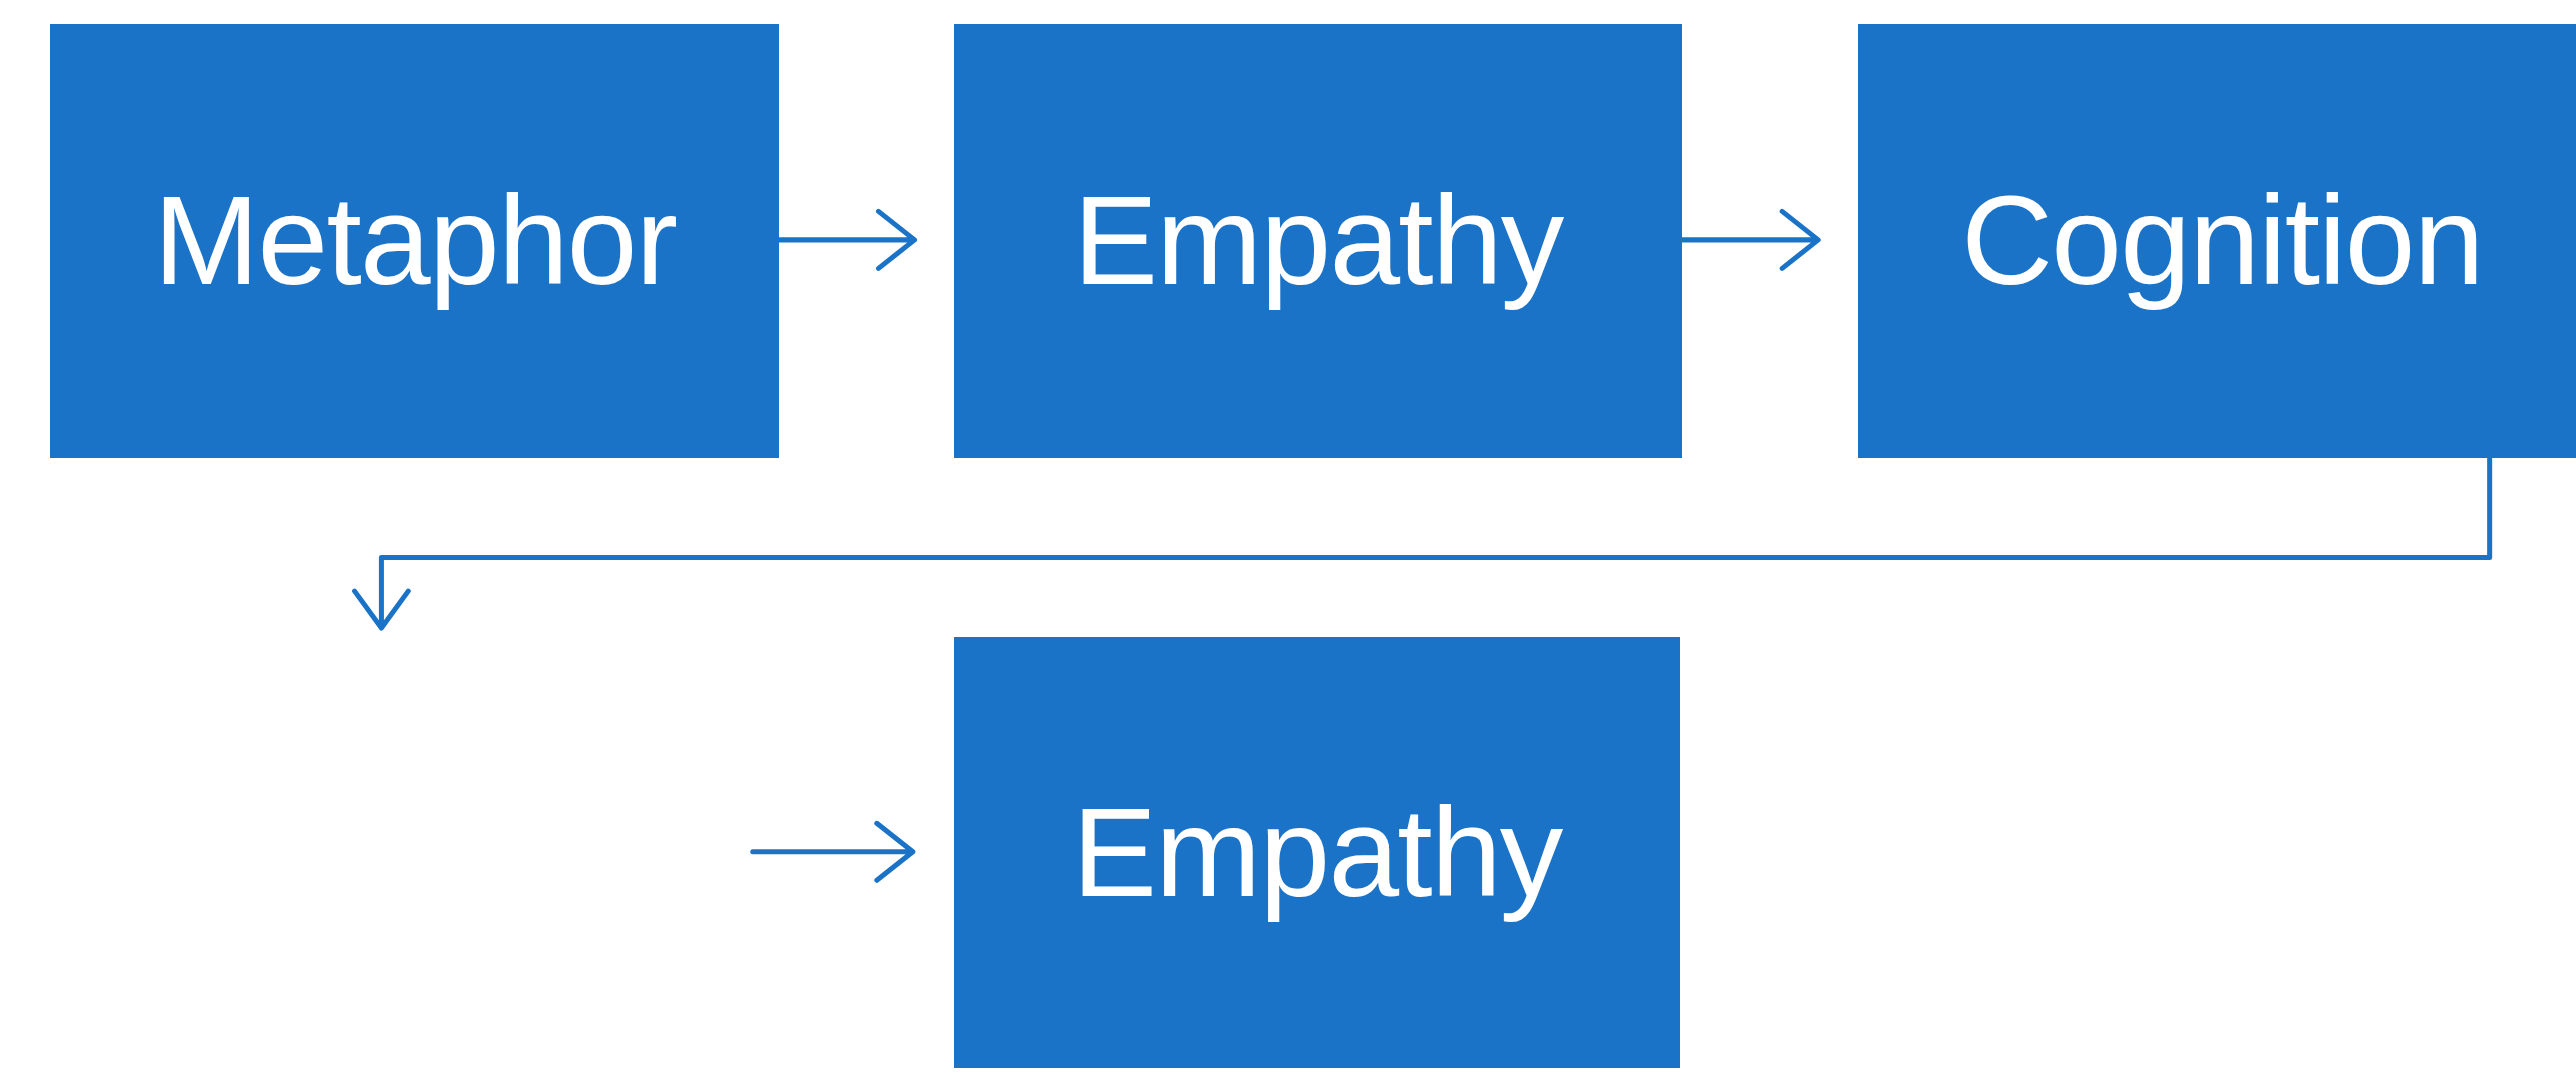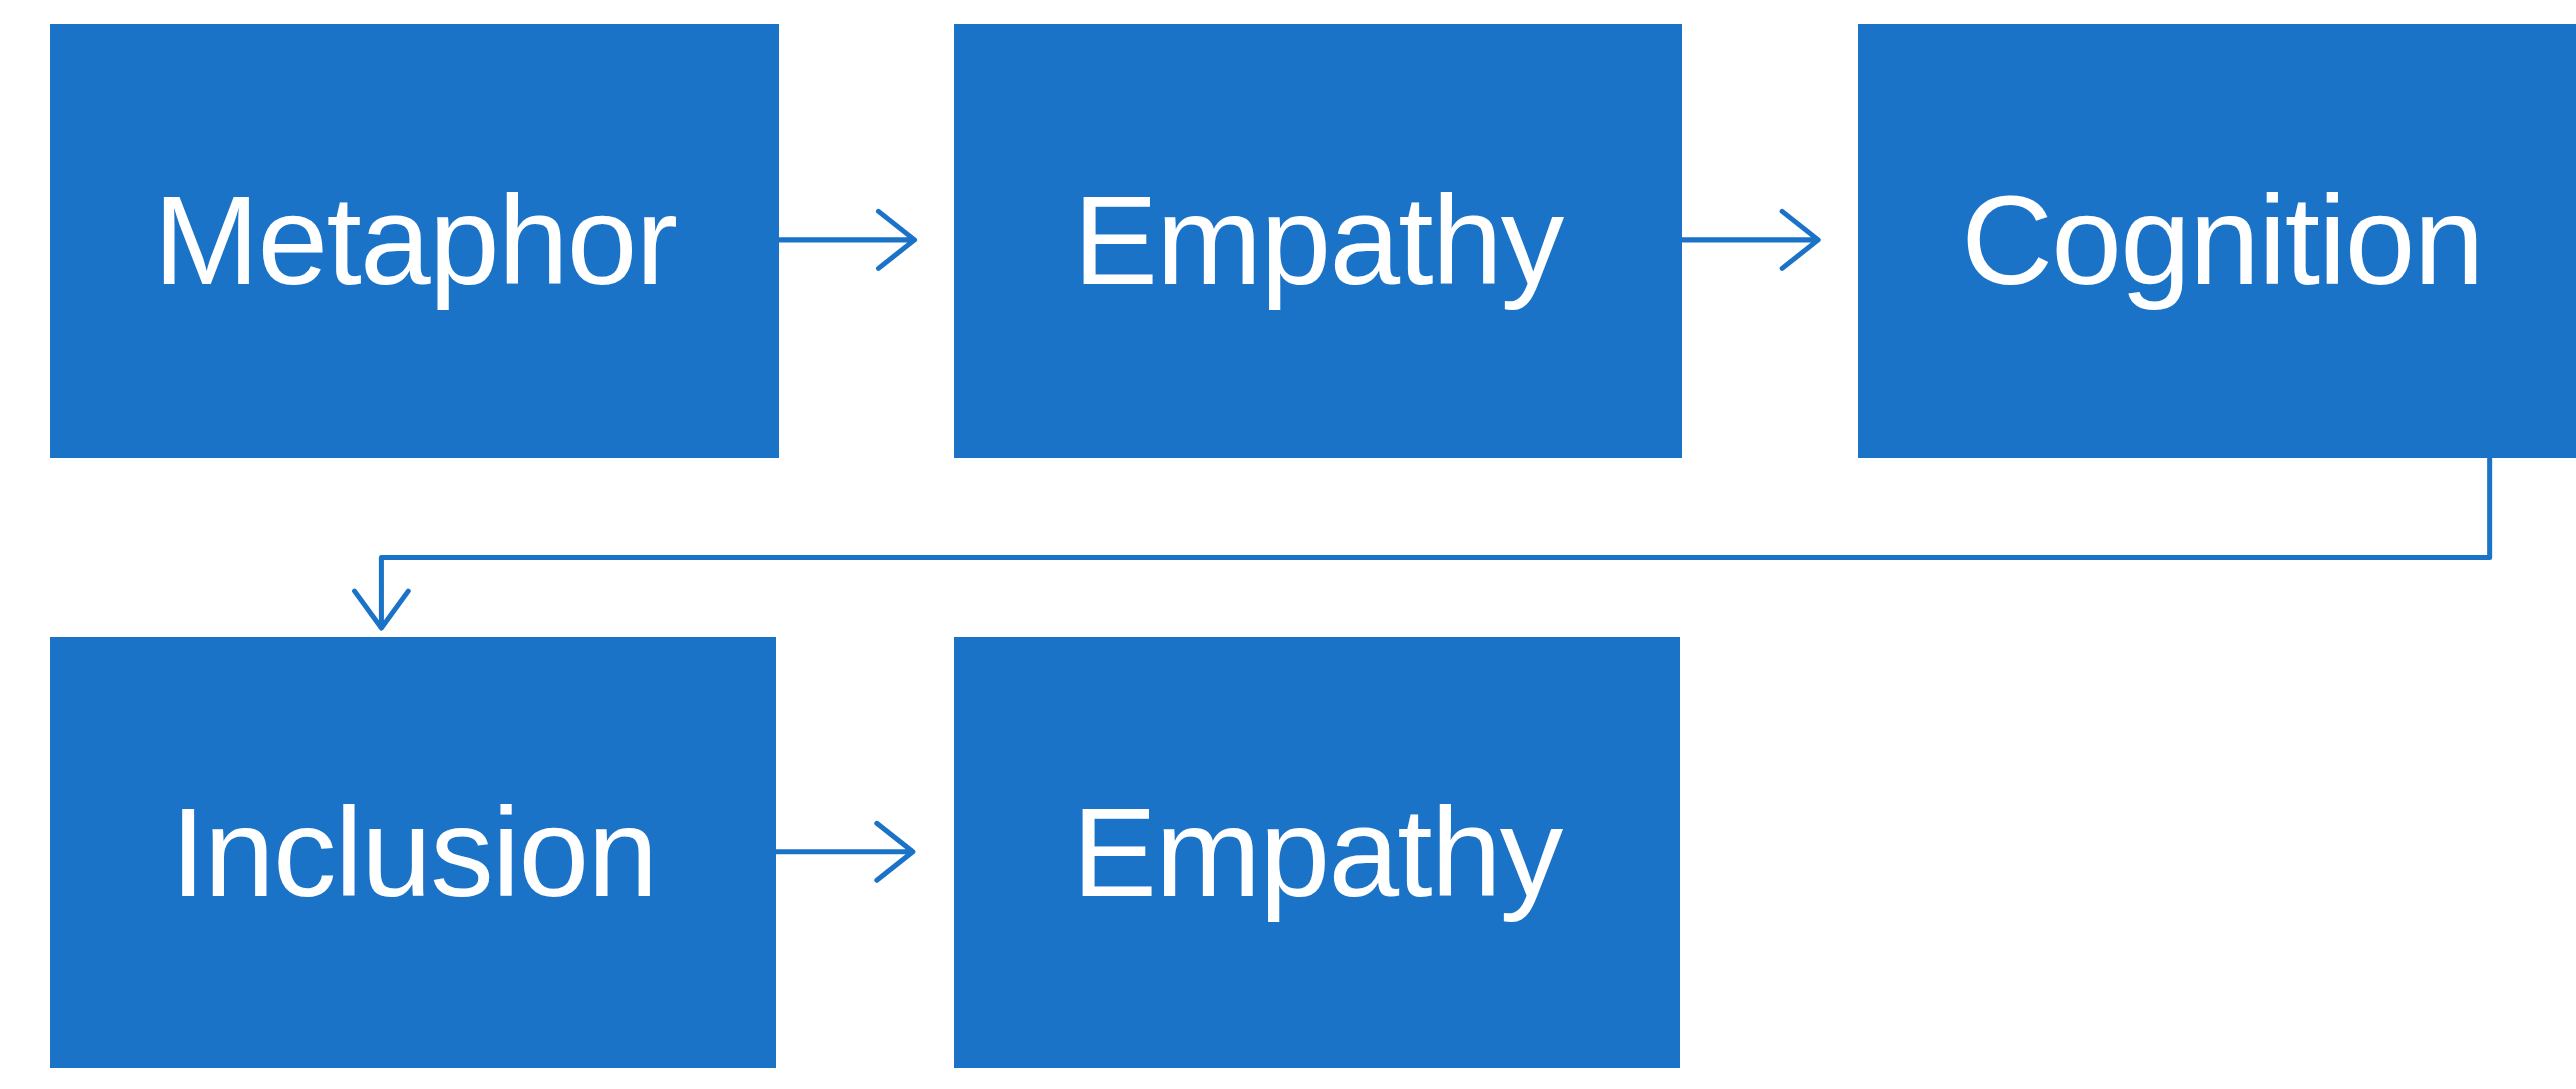--- a/index.html
+++ b/index.html
@@ -51,22 +51,19 @@
   </div>
 
   <div class="node n-empathy1">
     <span>Empathy</span>
   </div>
 
   <div class="node n-cognition">
     <span>Cognition</span>
   </div>
 
-  <div class="node n-inclusion">
-    <span>Inclusion</span>
-  </div>
 
   <div class="node n-empathy2">
     <span>Empathy</span>
   </div>
 
 </div>
 
 
 </body></html>

